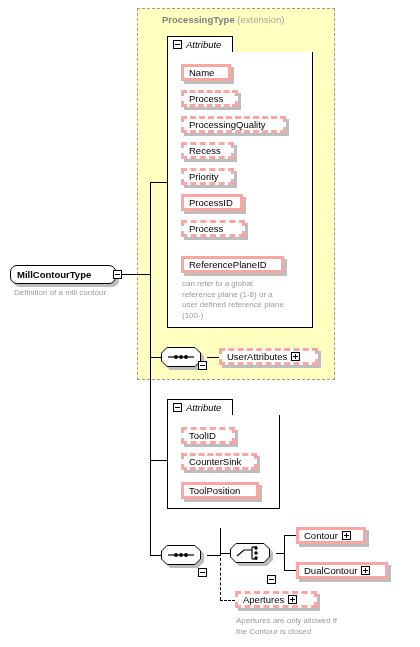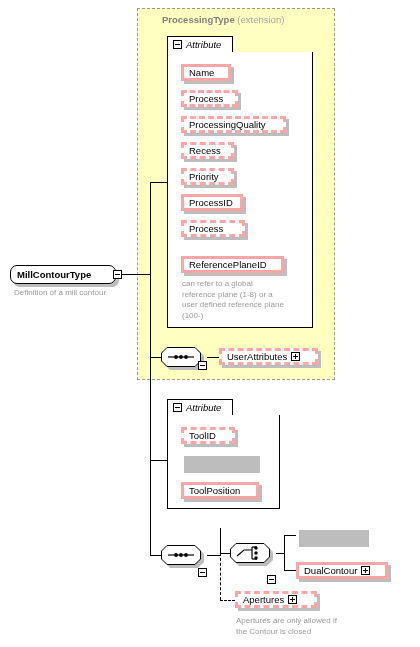--- a/index.html
+++ b/index.html
@@ -294,20 +294,23 @@
   <div class="attr-box abs" style="left:167px; top:415px; width:113px; height:94px;"></div>
   <div class="attr-box abs" style="left:167px; top:399px; width:66px; height:17px; border:none; border-left:1px solid #000; background:transparent;"></div>
   <div class="attr-seam abs" style="left:168px; top:415px; width:64px;"></div>
 
   <div class="node-shadow abs" style="left:184px; top:430px; width:54px; height:17px;"></div>
   <div class="node optional abs" style="left:181px; top:427px; width:54px;">
     <span>ToolID</span>
   </div>
 
   <div class="node-shadow abs" style="left:184px; top:456px; width:76px; height:17px;"></div>
+  <div class="node optional abs" style="left:181px; top:453px; width:76px;">
+    <span>CounterSink</span>
+  </div>
 
   <div class="node-shadow abs" style="left:184px; top:485px; width:78px; height:17px;"></div>
   <div class="node abs" style="left:181px; top:482px; width:78px;">
     <span>ToolPosition</span>
   </div>
 
   <div class="line-h abs" style="left:150px; top:555px; width:11px;"></div>
 
   <div class="comp" style="left:161px; top:545px;">
     <svg class="comp-shadow" viewBox="0 0 40 20" width="40" height="20">
@@ -346,20 +349,24 @@
     </svg>
   </div>
   <div class="exp abs" style="left:267px; top:548px;"></div>
   <div class="line-h abs" style="left:276px; top:553px; width:8px;"></div>
 
   <div class="line-v abs" style="left:284px; top:535px; height:35px;"></div>
   <div class="line-h abs" style="left:284px; top:535px; width:12px;"></div>
   <div class="line-h abs" style="left:284px; top:570px; width:12px;"></div>
 
   <div class="node-shadow abs" style="left:299px; top:530px; width:70px; height:17px;"></div>
+  <div class="node abs" style="left:296px; top:527px; width:70px;">
+    <span>Contour</span>
+    <span class="exp plus"></span>
+  </div>
 
   <div class="node-shadow abs" style="left:299px; top:565px; width:92px; height:17px;"></div>
   <div class="node abs" style="left:296px; top:562px; width:92px;">
     <span>DualContour</span>
     <span class="exp plus"></span>
   </div>
 
   <div class="line-v dashed abs" style="left:220px; top:553px; height:47px;"></div>
   <div class="line-h dashed abs" style="left:220px; top:600px; width:15px;"></div>
 

